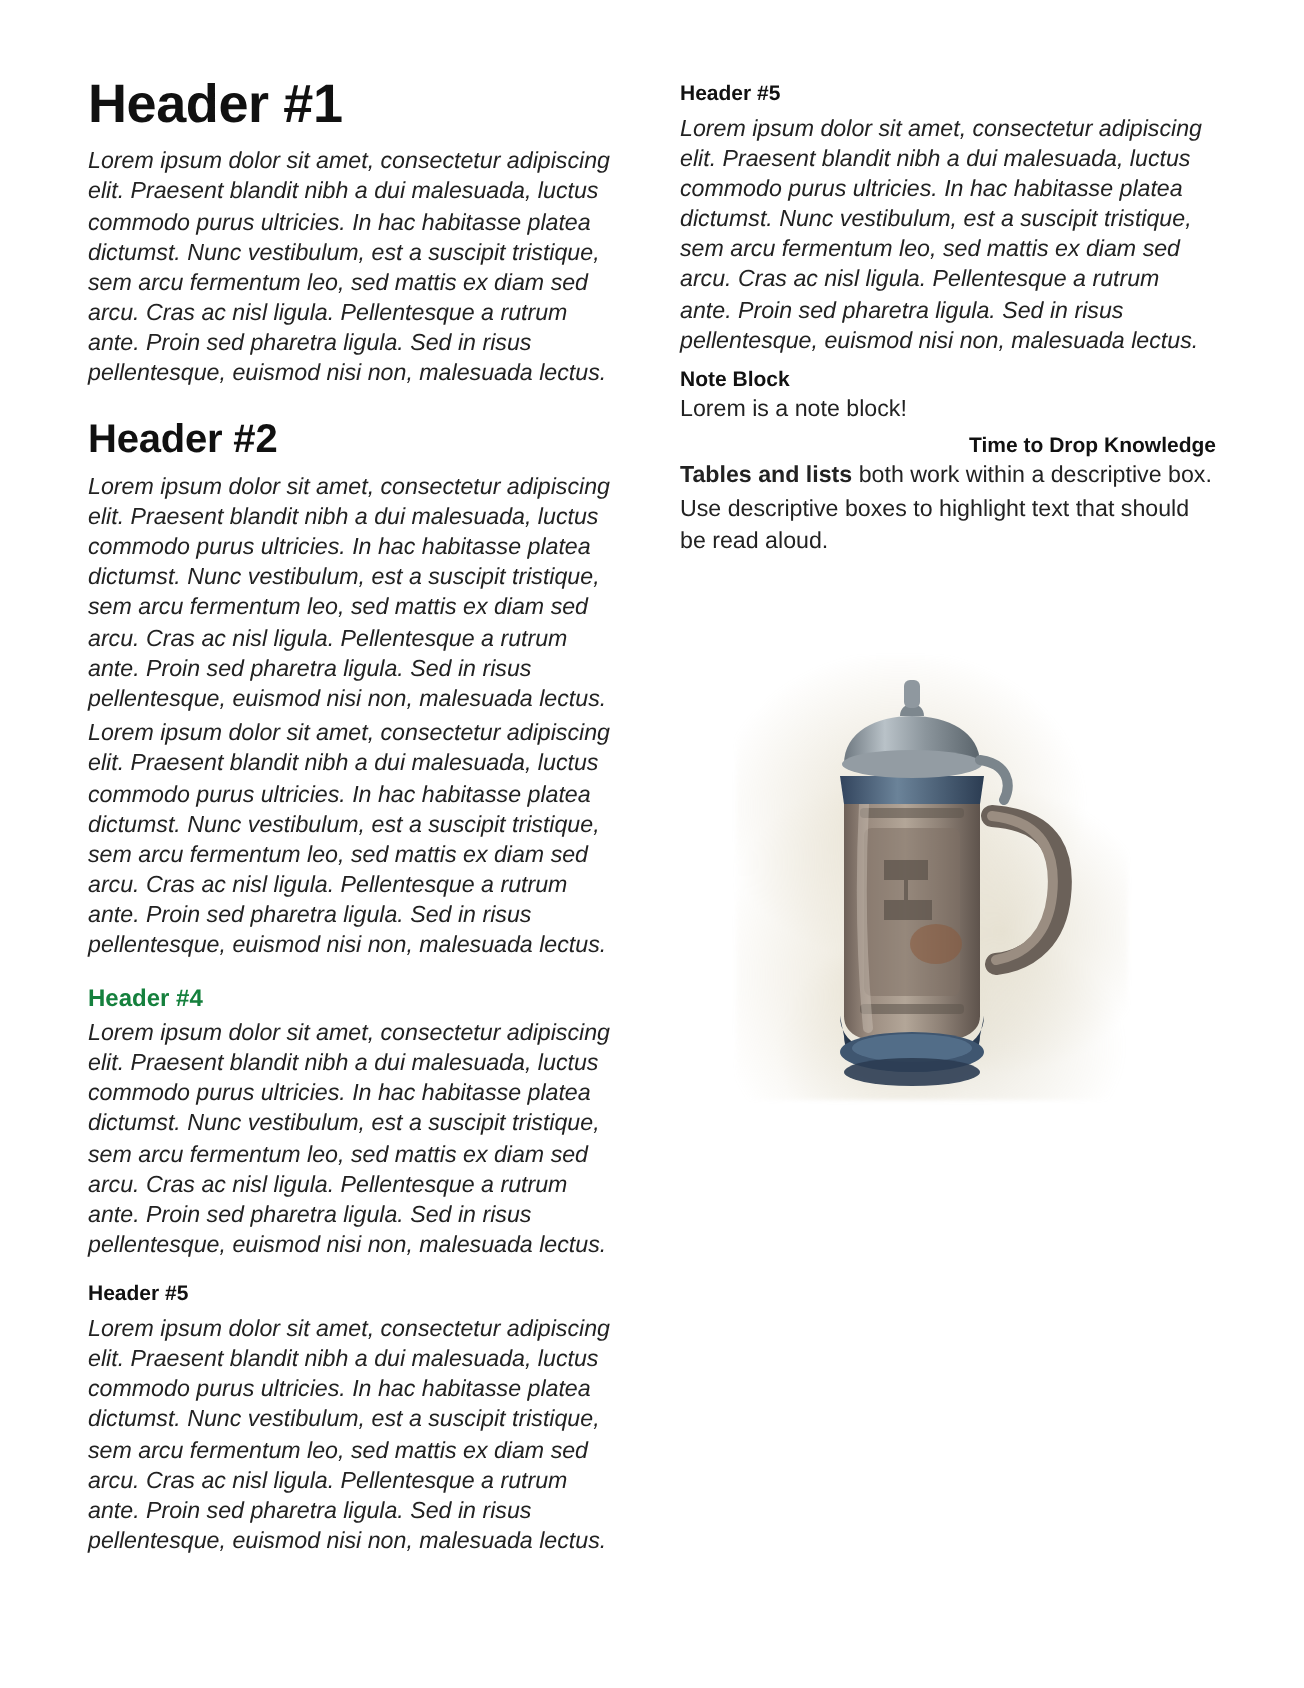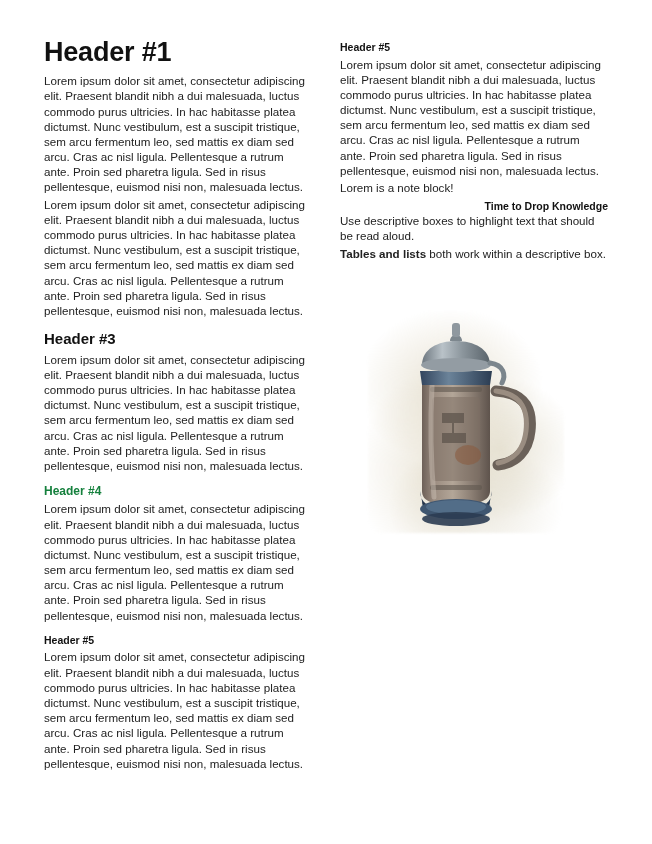--- a/index.html
+++ b/index.html
@@ -69,20 +69,21 @@
     margin: 12px 0 3px 0;
     color: #111111;
   }
 
   .body-text {
     font-size: 11.6px;
     line-height: 1.31;
     margin: 0 0 2px 0;
     color: #222222;
     text-align: left;
+    font-style: italic;
   }
 
   
   .col-right {
     padding-top: 4px;
   }
   .right-h5 {
     font-size: 10.5px;
     font-weight: bold;
     line-height: 1.1;
@@ -149,43 +150,44 @@
 </head>
 <body>
 
 <div class="page">
 
   <div class="column col-left">
 
     <h1 class="h1">Header #1</h1>
     <p class="body-text">Lorem ipsum dolor sit amet, consectetur adipiscing elit. Praesent blandit nibh a dui malesuada, luctus commodo purus ultricies. In hac habitasse platea dictumst. Nunc vestibulum, est a suscipit tristique, sem arcu fermentum leo, sed mattis ex diam sed arcu. Cras ac nisl ligula. Pellentesque a rutrum ante. Proin sed pharetra ligula. Sed in risus pellentesque, euismod nisi non, malesuada lectus.</p>
 
-    <p class="body-text">Lorem ipsum dolor sit amet, consectetur adipiscing elit. Praesent blandit nibh a dui malesuada, luctus commodo purus ultricies. In hac habitasse platea dictumst. Nunc vestibulum, est a suscipit tristique, sem arcu fermentum leo, sed mattis ex diam sed arcu. Cras ac nisl ligula. Pellentesque a rutrum ante. Proin sed pharetra ligula. Sed in risus pellentesque, euismod nisi non, malesuada lectus.</p>
-
-    <h3 class="h3">Header #3</h3>
+    <h2 class="h2">Header #2</h2>
+    <p class="body-text">Lorem ipsum dolor sit amet, consectetur adipiscing elit. Praesent blandit nibh a dui malesuada, luctus commodo purus ultricies. In hac habitasse platea dictumst. Nunc vestibulum, est a suscipit tristique, sem arcu fermentum leo, sed mattis ex diam sed arcu. Cras ac nisl ligula. Pellentesque a rutrum ante. Proin sed pharetra ligula. Sed in risus pellentesque, euismod nisi non, malesuada lectus.</p>
+
     <p class="body-text">Lorem ipsum dolor sit amet, consectetur adipiscing elit. Praesent blandit nibh a dui malesuada, luctus commodo purus ultricies. In hac habitasse platea dictumst. Nunc vestibulum, est a suscipit tristique, sem arcu fermentum leo, sed mattis ex diam sed arcu. Cras ac nisl ligula. Pellentesque a rutrum ante. Proin sed pharetra ligula. Sed in risus pellentesque, euismod nisi non, malesuada lectus.</p>
 
     <h4 class="h4">Header #4</h4>
     <p class="body-text">Lorem ipsum dolor sit amet, consectetur adipiscing elit. Praesent blandit nibh a dui malesuada, luctus commodo purus ultricies. In hac habitasse platea dictumst. Nunc vestibulum, est a suscipit tristique, sem arcu fermentum leo, sed mattis ex diam sed arcu. Cras ac nisl ligula. Pellentesque a rutrum ante. Proin sed pharetra ligula. Sed in risus pellentesque, euismod nisi non, malesuada lectus.</p>
 
     <h5 class="h5">Header #5</h5>
     <p class="body-text">Lorem ipsum dolor sit amet, consectetur adipiscing elit. Praesent blandit nibh a dui malesuada, luctus commodo purus ultricies. In hac habitasse platea dictumst. Nunc vestibulum, est a suscipit tristique, sem arcu fermentum leo, sed mattis ex diam sed arcu. Cras ac nisl ligula. Pellentesque a rutrum ante. Proin sed pharetra ligula. Sed in risus pellentesque, euismod nisi non, malesuada lectus.</p>
 
   </div>
 
   <div class="column col-right">
 
     <div class="right-h5">Header #5</div>
     <p class="body-text">Lorem ipsum dolor sit amet, consectetur adipiscing elit. Praesent blandit nibh a dui malesuada, luctus commodo purus ultricies. In hac habitasse platea dictumst. Nunc vestibulum, est a suscipit tristique, sem arcu fermentum leo, sed mattis ex diam sed arcu. Cras ac nisl ligula. Pellentesque a rutrum ante. Proin sed pharetra ligula. Sed in risus pellentesque, euismod nisi non, malesuada lectus.</p>
 
+    <div class="note-title">Note Block</div>
     <p class="note-text">Lorem is a note block!</p>
 
     <div class="drop-title">Time to Drop Knowledge</div>
+    <p class="descriptive-text"><b>Tables and lists</b><span> both work within a descriptive box.</span></p>
     <p class="descriptive-text">Use descriptive boxes to highlight text that should be read aloud.</p>
-    <p class="descriptive-text"><b>Tables and lists</b><span> both work within a descriptive box.</span></p>
 
     <div class="illustration">
       <div class="stain"></div>
       <svg class="stein" viewBox="0 0 150 232">
         <defs>
           <linearGradient id="bodyGrad" x1="0" y1="0" x2="1" y2="0">
             <stop offset="0%" stop-color="#6d6058"></stop>
             <stop offset="18%" stop-color="#9b8c80"></stop>
             <stop offset="45%" stop-color="#b3a698"></stop>
             <stop offset="72%" stop-color="#8d8075"></stop>

